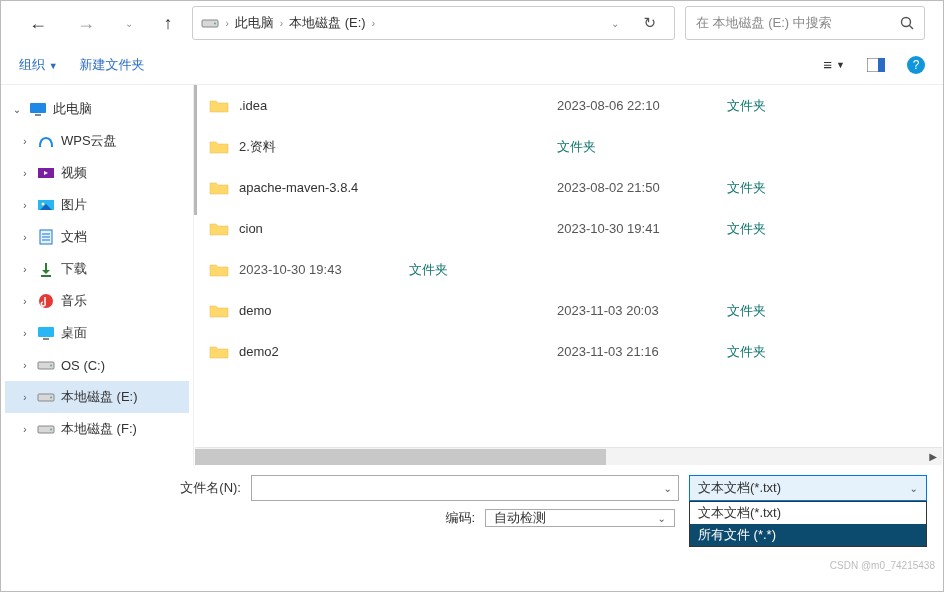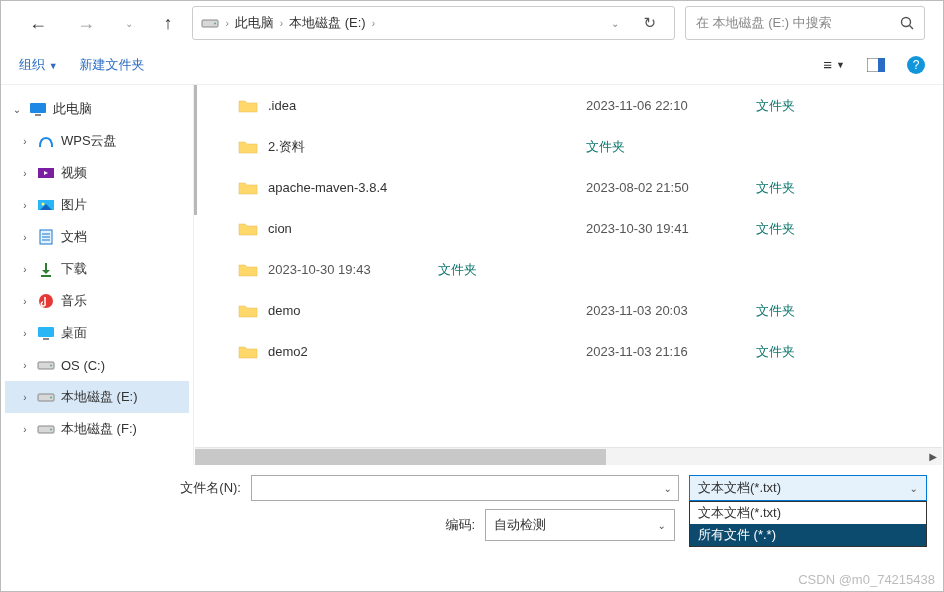--- a/index.html
+++ b/index.html
@@ -33,44 +33,44 @@
 .tree-indent { padding-left: 14px; }
 .content { flex: 1; display: flex; flex-direction: column; border-left: 1px solid #eee; position: relative; }
 .col-headers { height: 34px; display: flex; align-items: center; padding-left: 28px; color: #444; font-size: 13px; }
 .col-name { flex: 0 0 330px; display: flex; align-items: center; }
 .col-date { flex: 0 0 170px; }
 .col-type { flex: 0 0 120px; }
 .col-size { flex: 1; }
 .sort-ind { font-size: 8px; margin-left: 110px; color: #555; }
 .filelist { flex: 1; overflow-y: hidden; position: relative; }
 .slab { position: absolute; left: -2px; top: 0; width: 5px; height: 130px; background: #b8b8b8; }
-.file-row { height: 41px; display: flex; align-items: center; padding-left: 44px; }
+.file-row { height: 41px; display: flex; align-items: center; padding-left: 15px; }
 .folder-icon { width: 20px; height: 14px; margin-right: 10px; }
 .file-name { flex: 0 0 318px; }
 .file-date { flex: 0 0 170px; color: #555; }
 .file-type { flex: 0 0 120px; color: #0f766e; }
 .hscroll { height: 18px; border-top: 1px solid #e5e5e5; background: #f3f3f3; position: relative; margin: 0 1px; }
 .hscroll-thumb { position: absolute; height: 16px; top: 1px; left: 0; width: 55%; background: #c8c8c8; }
 .hscroll-arrow { position: absolute; top: 0; width: 18px; height: 18px; text-align: center; font-size: 10px; line-height: 18px; color: #555; }
 .hscroll-arrow.right { right: 0; }
 .footer { padding: 10px 16px 8px 18px; }
 .footer-row { display: flex; align-items: center; gap: 10px; margin-bottom: 8px; }
 .footer-label { text-align: right; }
 .fn-label { width: 222px; }
 .enc-label { flex: 0 0 456px; }
 .fn-combo { flex: 1; height: 26px; border: 1px solid #aaa; display: flex; align-items: center; padding: 0 6px; }
 .fn-combo .dd { margin-left: auto; font-size: 10px; color: #555; }
 .type-combo { width: 238px; height: 26px; border: 1px solid #0078d7; background: #e5f1fb; display: flex; align-items: center; padding: 0 8px; position: relative; }
 .type-combo .dd { margin-left: auto; font-size: 10px; color: #555; }
 .type-dropdown { position: absolute; top: 25px; left: -1px; width: 238px; border: 1px solid #333; background: #fff; z-index: 10; }
 .type-opt { padding: 2px 8px; font-size: 13px; }
 .type-opt.hover { background: #0c4a6e; color: #fff; }
-.enc-combo { width: 190px; height: 32px; border: 1px solid #aaa; display: flex; align-items: center; padding: 0 8px; }
+.enc-combo { width: 190px; height: 18px; border: 1px solid #aaa; display: flex; align-items: center; padding: 0 8px; }
 .enc-combo .dd { margin-left: auto; font-size: 10px; color: #555; }
-.watermark { position: absolute; right: 8px; bottom: 4px; color: rgba(120,120,120,0.5); font-size: 13px; z-index: 20; }
+.watermark { position: absolute; right: 8px; bottom: 20px; color: rgba(120,120,120,0.5); font-size: 10px; z-index: 20; }
 svg { display: block; }
 </style>
 </head>
 <body>
 
 <div class="window">
 
   <div class="navbar">
     <span class="nav-arrow back">←</span>
     <span class="nav-arrow">→</span>
@@ -241,21 +241,21 @@
       <div class="filelist">
         <div class="slab"></div>
         <div id="file-rows">
             <div class="file-row">
               <span class="folder-icon">
                 <svg width="20" height="14">
                   <path d="M1 3 L1 13 L19 13 L19 4 L9 4 L7 2 L1 2 Z" fill="#ffd86b" stroke="#e6b84c" stroke-width="0.5"></path>
                 </svg>
               </span>
               <span class="file-name">.idea</span>
-              <span class="file-date">2023-11-06 22:10</span>
+              <span class="file-date">2023-08-06 22:10</span>
               <span class="file-type">文件夹</span>
             </div>
             <div class="file-row">
               <span class="folder-icon">
                 <svg width="20" height="14">
                   <path d="M1 3 L1 13 L19 13 L19 4 L9 4 L7 2 L1 2 Z" fill="#ffd86b" stroke="#e6b84c" stroke-width="0.5"></path>
                 </svg>
               </span>
               <span class="file-name">2.资料</span>
               <span class="file-type">文件夹</span>

